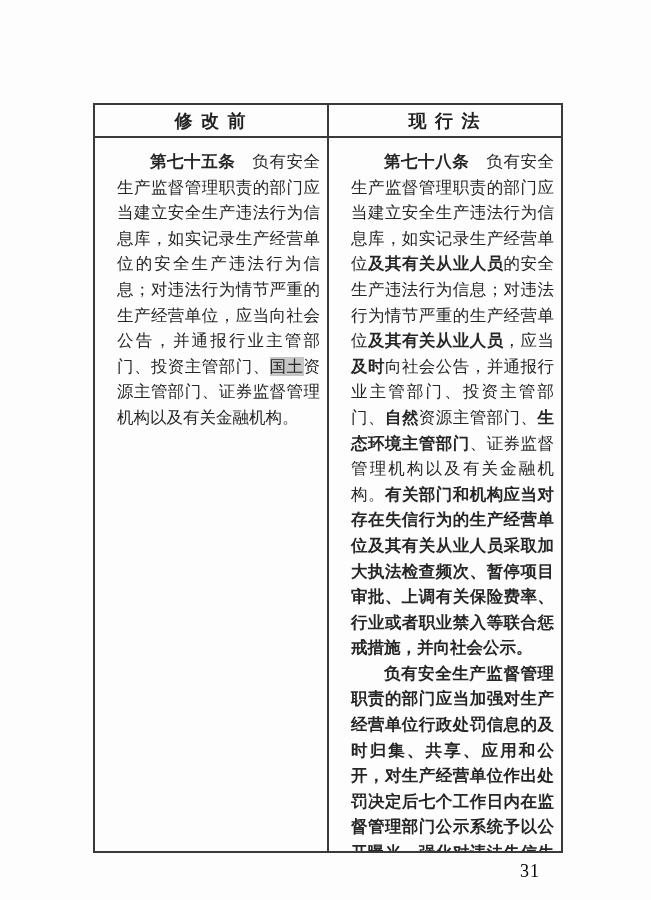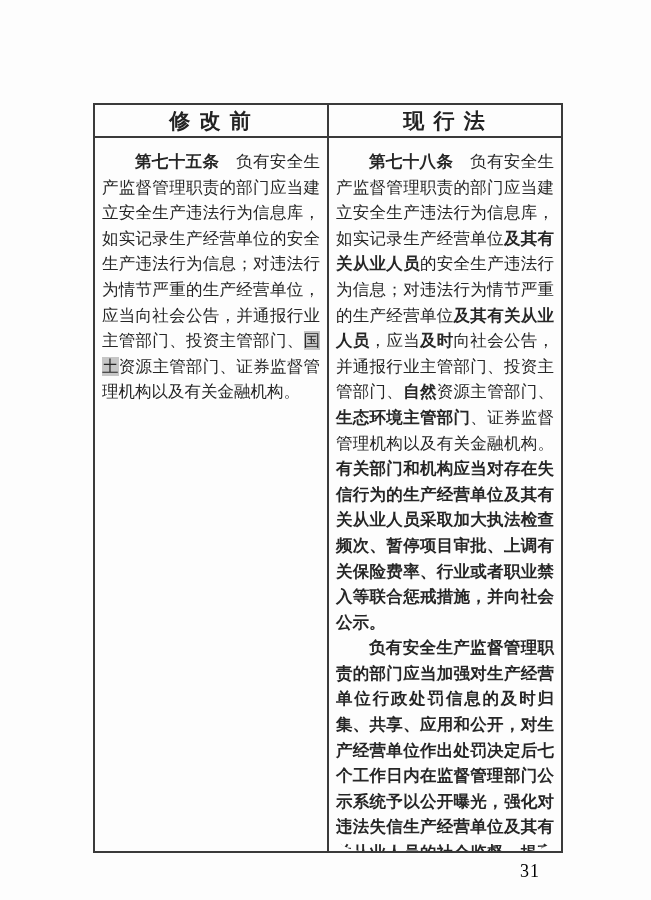--- a/index.html
+++ b/index.html
@@ -31,54 +31,53 @@
     display: flex;
     flex: none;
     height: 31px;
     border-bottom: 2px solid #3a3a3a;
   }
   .header-cell {
     display: flex;
     align-items: center;
     justify-content: center;
     font-weight: bold;
-    font-size: 21px;
+    font-size: 18px;
     letter-spacing: 2px;
     color: #222;
   }
   .header-cell.before {
     width: 234px;
     flex: none;
     border-right: 2px solid #3a3a3a;
     box-sizing: border-box;
   }
   .header-cell.current {
     flex: 1;
   }
   .body-row {
     display: flex;
     flex: 1;
     min-height: 0;
   }
   .col {
-    padding: 11px 7px 0 7px;
+    padding: 11px 7px 0 22px;
     font-size: 16.5px;
     line-height: 25.6px;
     text-align: justify;
     box-sizing: border-box;
     overflow: hidden;
   }
   .col.before {
     width: 234px;
     flex: none;
     border-right: 2px solid #3a3a3a;
   }
   .col.current {
     flex: 1;
-    border-radius: 32px;
   }
   p.para {
     margin: 0;
     text-indent: 2em;
   }
   .seg-bold {
     font-weight: bold;
   }
   .seg-highlight {
     background: #c6c6c6;

